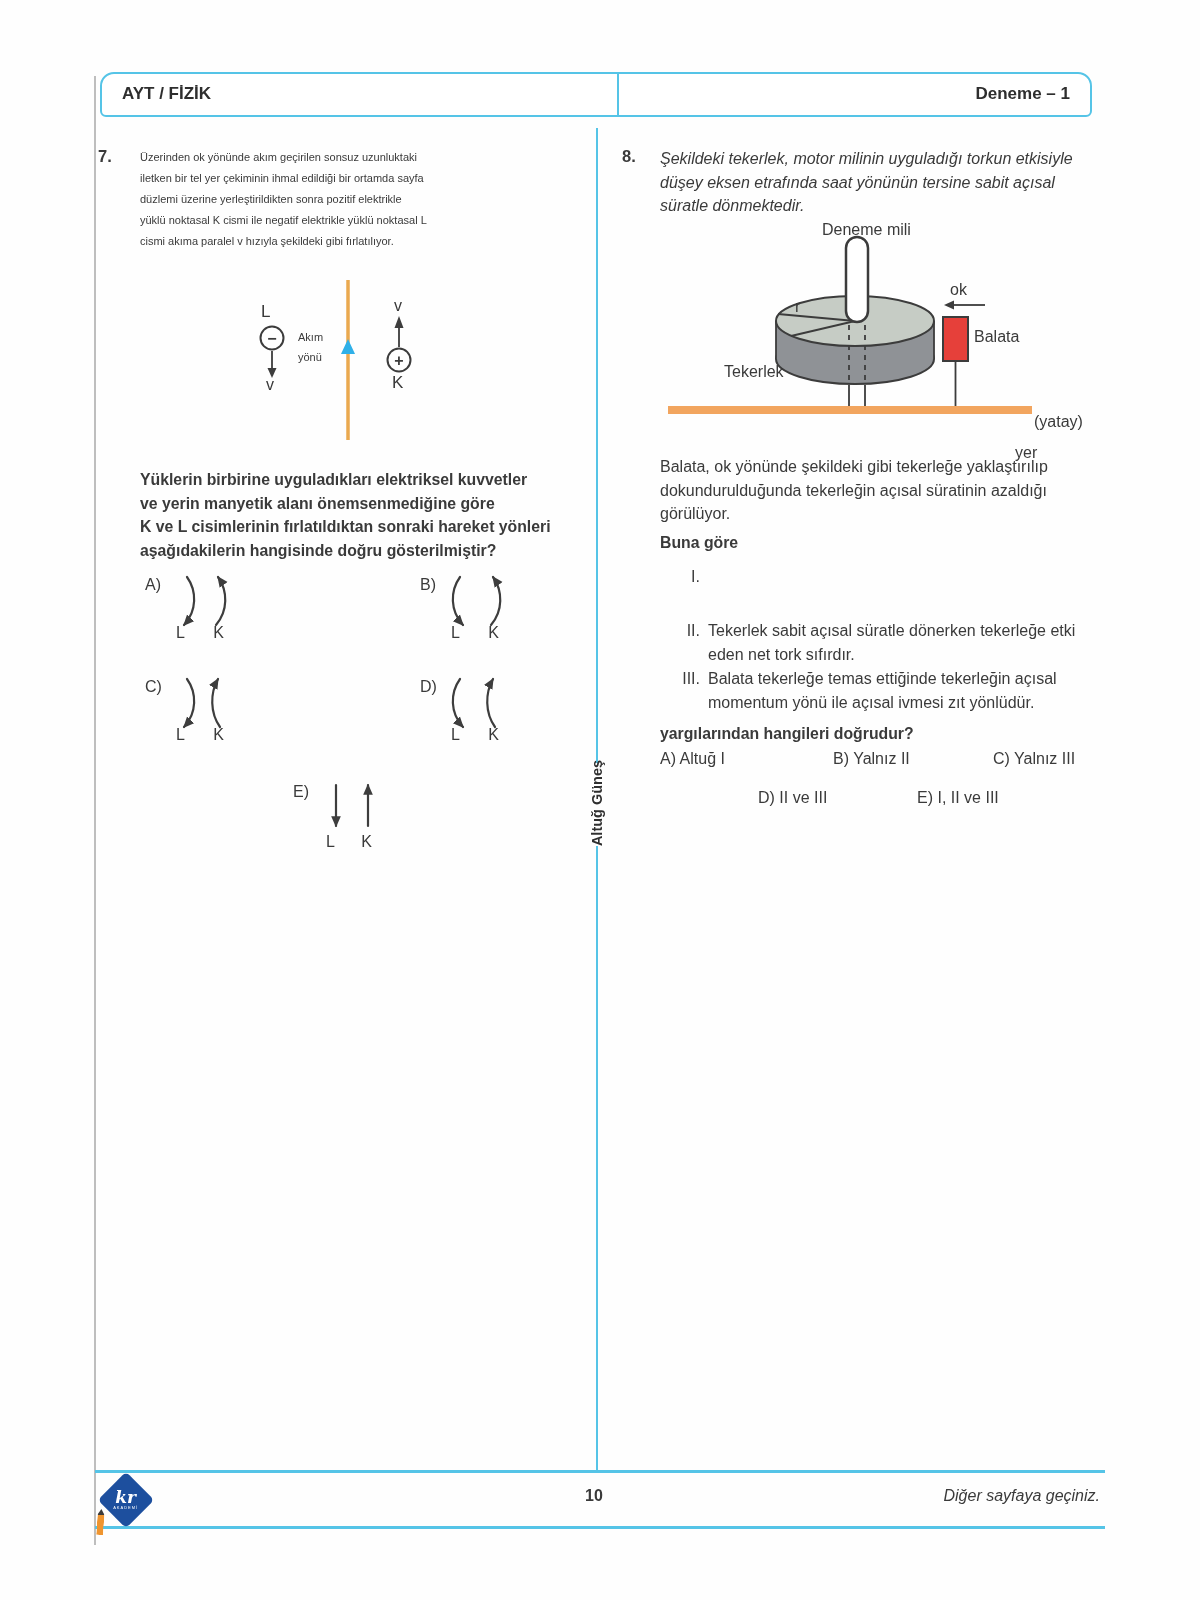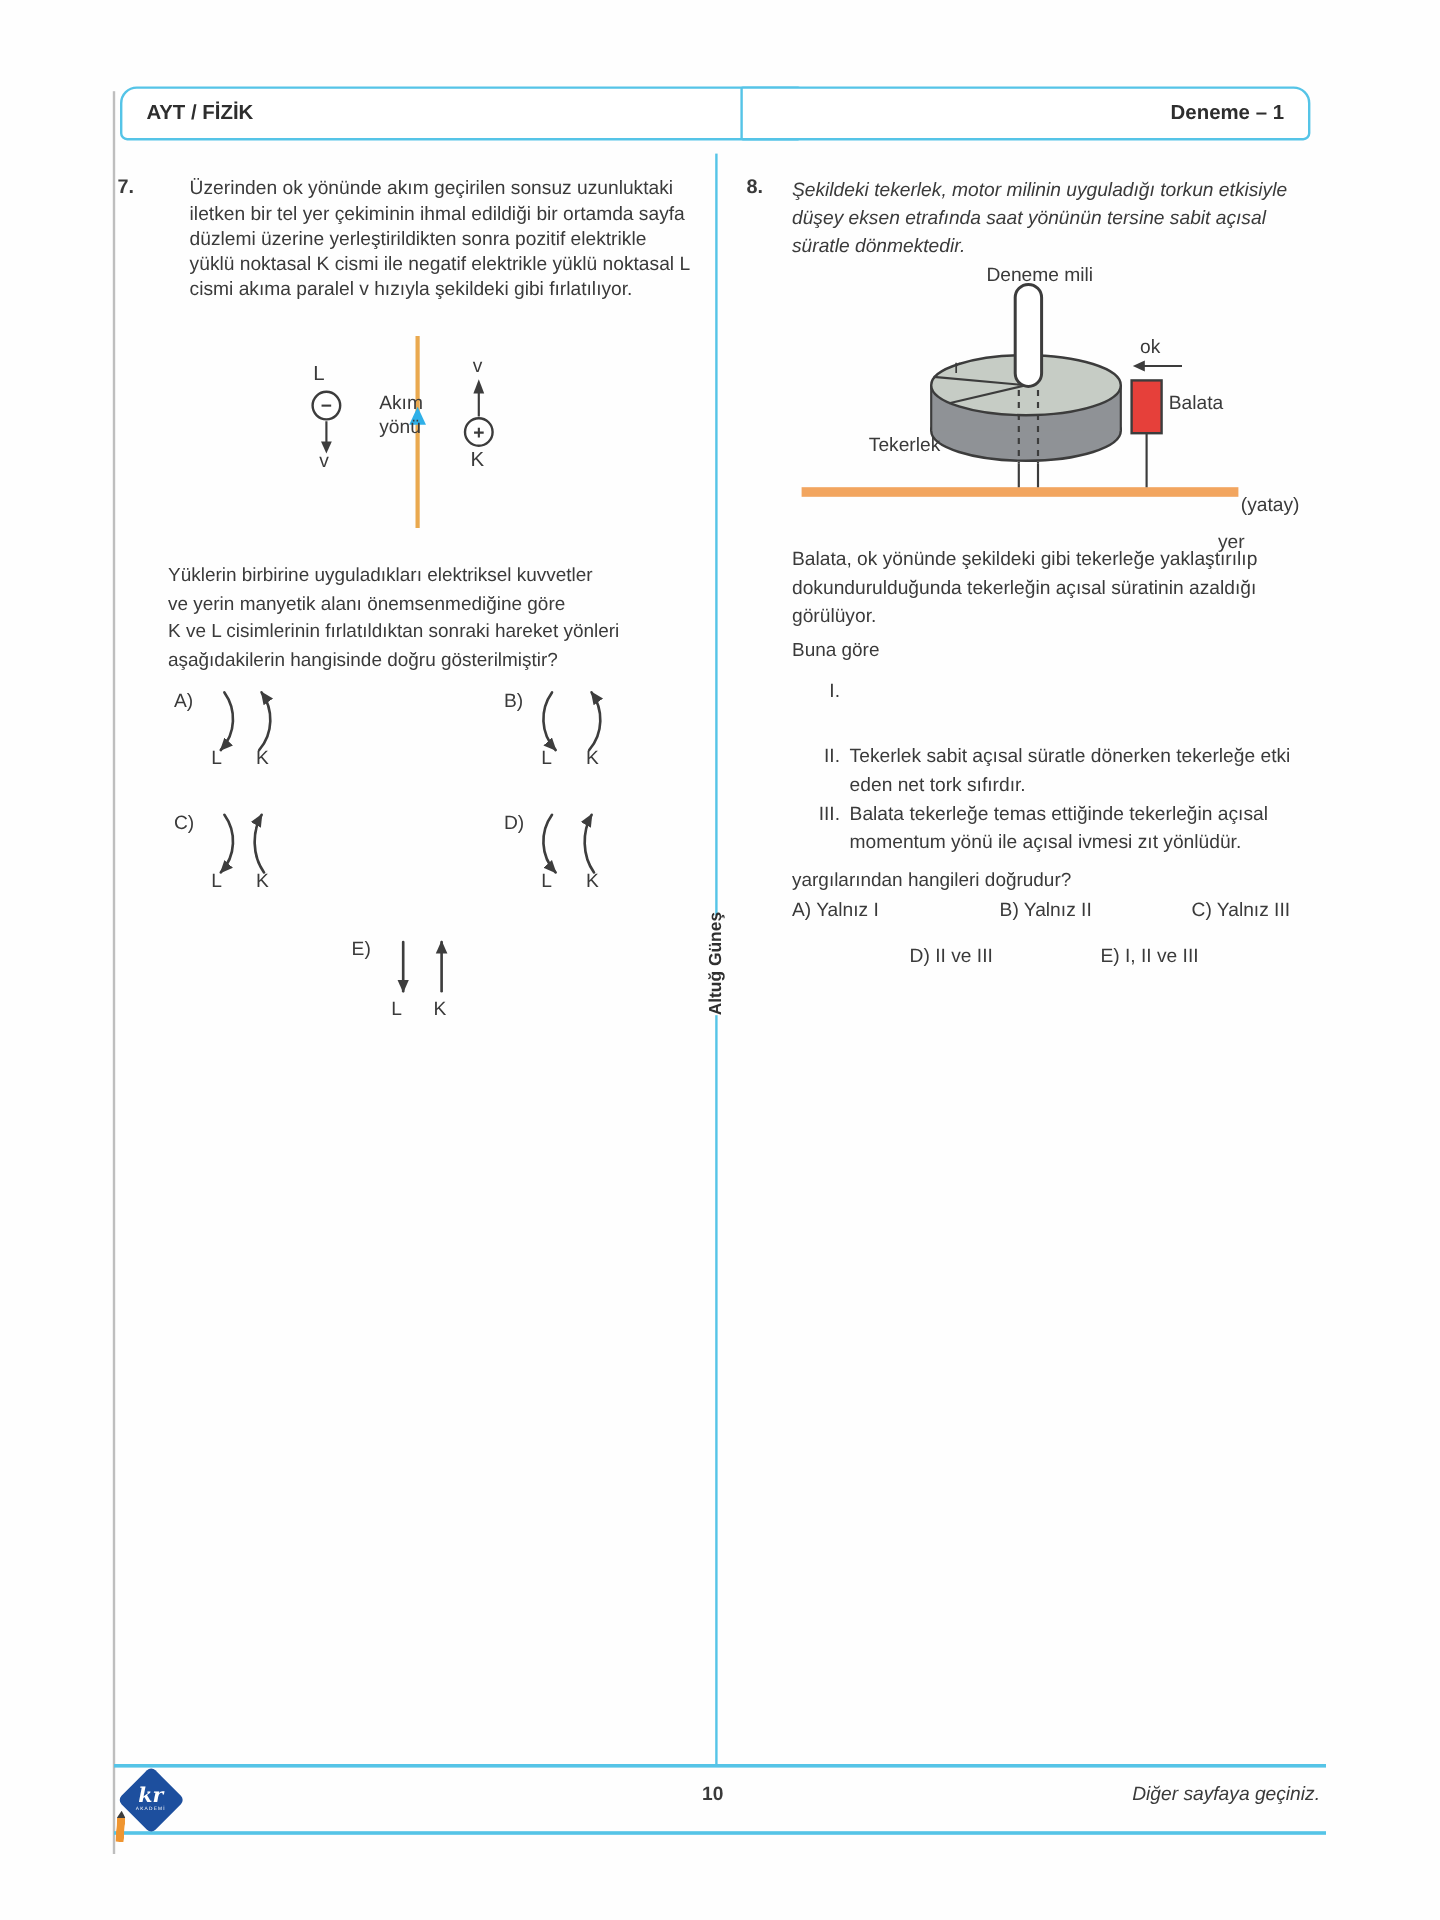--- a/index.html
+++ b/index.html
@@ -2,23 +2,23 @@
 <html style="--accent: #55c4e7; --text: #3a3a3a; --wire: #eaa94f; --arrowblue: #2fb0e8; --ground: #f2a55f; --red: #e6403a; --disctop: #c6ccc5; --discside: #8f9296; --outline: #3c3c3c; --logoblue: #1d4f9e; --pencil: #ef9530;"><head>
 <meta charset="utf-8">
 <style>
   * { margin:0; padding:0; box-sizing:border-box; }
   html,body { background:#ffffff; }
   #page {
     position:relative; width:1200px; height:1600px; background:#fefefe;
     font-family:"Liberation Sans", sans-serif; color:var(--text,#3a3a3a); overflow:hidden;
   }
   .abs { position:absolute; }
-  .t  { font-size:16px; line-height:21px; white-space:pre-line;margin-left:18px; }
+  .t  { font-size:11px; line-height:21px; white-space:pre-line; }
   .t8 { font-size:16px; line-height:23.5px; white-space:pre-line; }
-  .tb { font-size:15.8px; line-height:23.5px; white-space:pre-line; font-weight:normal; }
+  .tb { font-size:15.8px; line-height:23.5px; white-space:pre-line; font-weight:bold; }
   .qnum { font-size:16.5px; font-weight:bold; }
   .lbl { font-size:16px; }
   .headerbox {
     height:45px; border:2.5px solid var(--accent,#55c4e7); background:#fff;
     font-size:17px; font-weight:bold; line-height:40px; color:#2e2e2e;
   }
   .divider { width:2px; background:var(--accent,#55c4e7); }
   .hline { height:3px; background:var(--accent,#55c4e7); }
   .watermark { font-size:14.5px; font-weight:bold; color:#2f2f2f;
     transform:rotate(-90deg); text-align:center; }
@@ -237,21 +237,21 @@
   <div class="abs t8 itemnum" style="left:660px; top:565px; width:40px;">I.</div>
   <div class="abs t8 itemnum" style="left:660px; top:619px; width:40px;">II.</div>
   <div class="abs t8" style="left:708px; top:619px; width:405px;">Tekerlek sabit açısal süratle dönerken tekerleğe etki
 eden net tork sıfırdır.</div>
   <div class="abs t8 itemnum" style="left:660px; top:667px; width:40px;">III.</div>
   <div class="abs t8" style="left:708px; top:667px; width:405px;">Balata tekerleğe temas ettiğinde tekerleğin açısal
 momentum yönü ile açısal ivmesi zıt yönlüdür.</div>
 
   <div class="abs tb" style="left:660px; top:722px;">yargılarından hangileri doğrudur?</div>
 
-  <div class="abs opt8" style="left:660px; top:750px;">A) Yalnız I</div>
+  <div class="abs opt8" style="left:660px; top:750px;">A) Altuğ I</div>
   <div class="abs opt8" style="left:833px; top:750px;">B) Yalnız II</div>
   <div class="abs opt8" style="left:993px; top:750px;">C) Yalnız III</div>
   <div class="abs opt8" style="left:758px; top:789px;">D) II ve III</div>
   <div class="abs opt8" style="left:917px; top:789px;">E) I, II ve III</div>
 
   <div class="abs hline" style="left:95px; top:1470px; width:1010px;"></div>
   <div class="abs hline" style="left:95px; top:1526px; width:1010px;"></div>
 
   <div class="abs diamond" style="left:106px; top:1480px;">
     <div class="diamond-inner">

